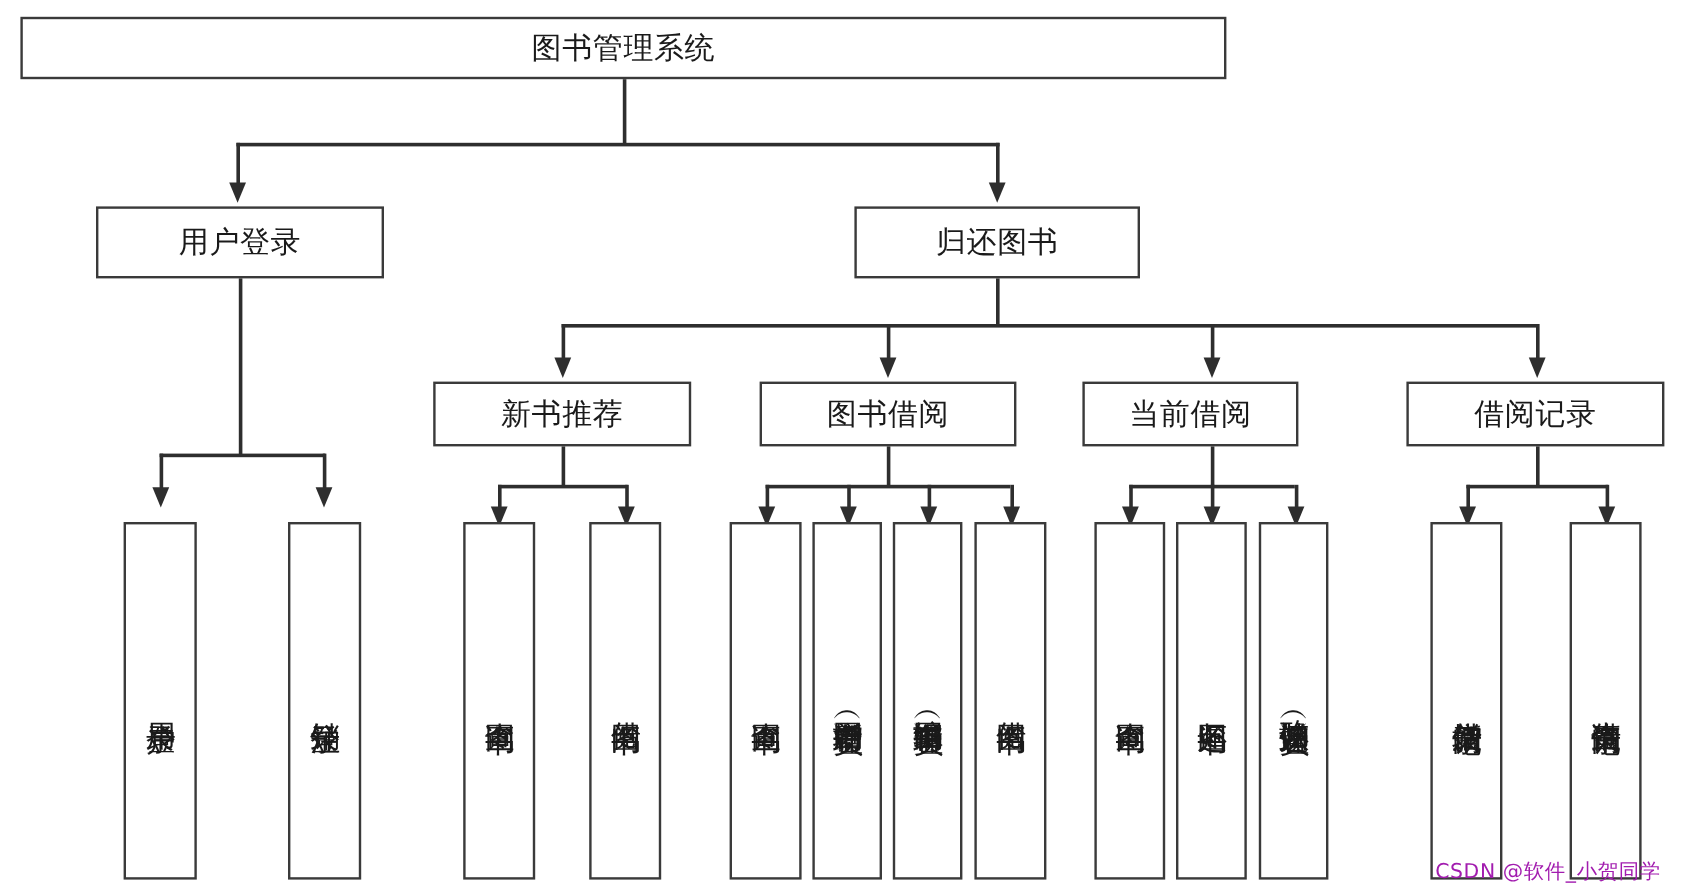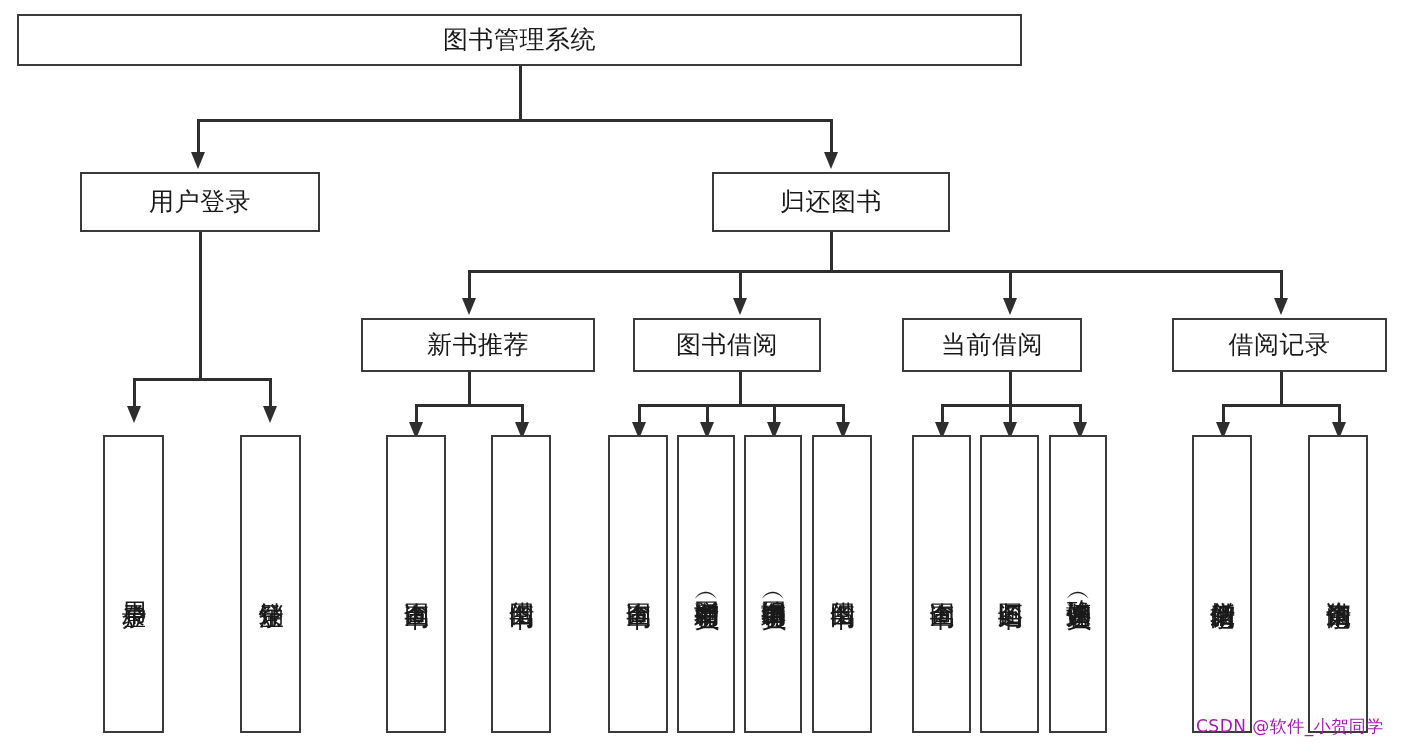--- a/index.html
+++ b/index.html
@@ -115,24 +115,24 @@
   <div class="conn conn-h" style="left:468px; top:270px; width:812px;"></div>
   <div class="conn conn-v" style="left:468px; top:270px; height:30px;"></div>
   <div class="arrow" style="left:462px; top:298px;"></div>
   <div class="conn conn-v" style="left:739px; top:270px; height:30px;"></div>
   <div class="arrow" style="left:733px; top:298px;"></div>
   <div class="conn conn-v" style="left:1009px; top:270px; height:30px;"></div>
   <div class="arrow" style="left:1003px; top:298px;"></div>
   <div class="conn conn-v" style="left:1280px; top:270px; height:30px;"></div>
   <div class="arrow" style="left:1274px; top:298px;"></div>
 
-  <div class="node horiz" style="left:361px; top:318px; width:234px; height:54px;">
+  <div class="node horiz" style="left:361px; top:318px; width:215px; height:54px;">
     <span class="node-label">新书推荐</span>
   </div>
-  <div class="node horiz" style="left:633px; top:318px; width:188px; height:54px;">
+  <div class="node horiz" style="left:633px; top:318px; width:214px; height:54px;">
     <span class="node-label">图书借阅</span>
   </div>
   <div class="node horiz" style="left:902px; top:318px; width:180px; height:54px;">
     <span class="node-label">当前借阅</span>
   </div>
   <div class="node horiz" style="left:1172px; top:318px; width:215px; height:54px;">
     <span class="node-label">借阅记录</span>
   </div>
 
   <div class="conn conn-v" style="left:468px; top:372px; height:34px;"></div>

